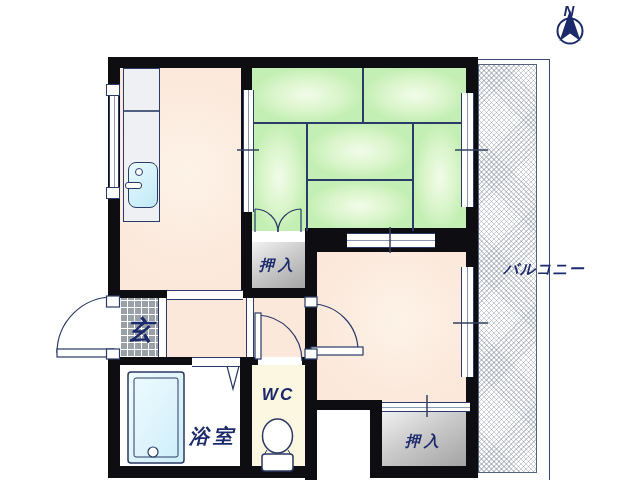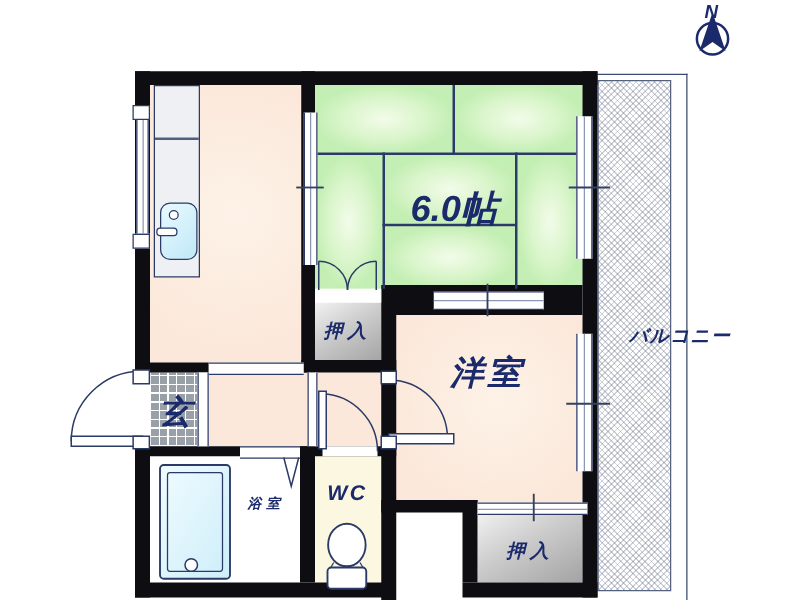--- a/index.html
+++ b/index.html
@@ -154,23 +154,21 @@
       <path d="M267,450 L264,455 M288,450 L291,455" stroke-width="1"></path>
       <rect x="262" y="454" width="31" height="17" rx="3" stroke-width="1.5"></rect>
     </g>
 
     <g>
       <circle cx="570" cy="31" r="12.5" fill="#fff" stroke="#1b2a6b" stroke-width="2"></circle>
       <path d="M570,10 L559.5,41 L570,33.5 L580.5,41 Z" fill="#1b2a6b"></path>
     </g>
   </svg>
 
-  <div class="lbl" style="left:363px;top:168px;font-size:29px;">6.0帖</div>
-  <div class="lbl" style="left:390px;top:298px;font-size:27px;letter-spacing:3px;">洋室</div>
   <div class="lbl" style="left:140px;top:330px;font-size:26px;">玄</div>
-  <div class="lbl" style="left:213px;top:403px;font-size:11px;letter-spacing:4px;">浴室</div>
+  <div class="lbl" style="left:213px;top:436px;font-size:20px;letter-spacing:4px;">浴室</div>
   <div class="lbl" style="left:278px;top:395px;font-size:17px;letter-spacing:2px;">WC</div>
   <div class="lbl" style="left:278px;top:265px;font-size:15px;letter-spacing:4px;">押入</div>
   <div class="lbl" style="left:424px;top:441px;font-size:15px;letter-spacing:4px;">押入</div>
   <div class="lbl" style="left:544px;top:269px;font-size:15px;letter-spacing:1px;">バルコニー</div>
   <div class="lbl" style="left:569px;top:10px;font-size:15px;">N</div>
 
 </div>
 
 </body></html>

